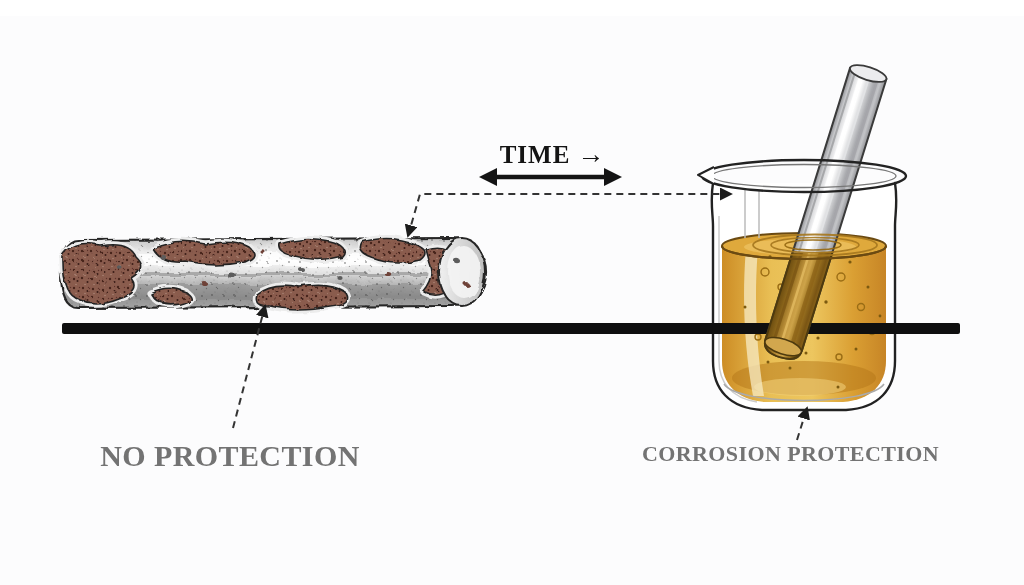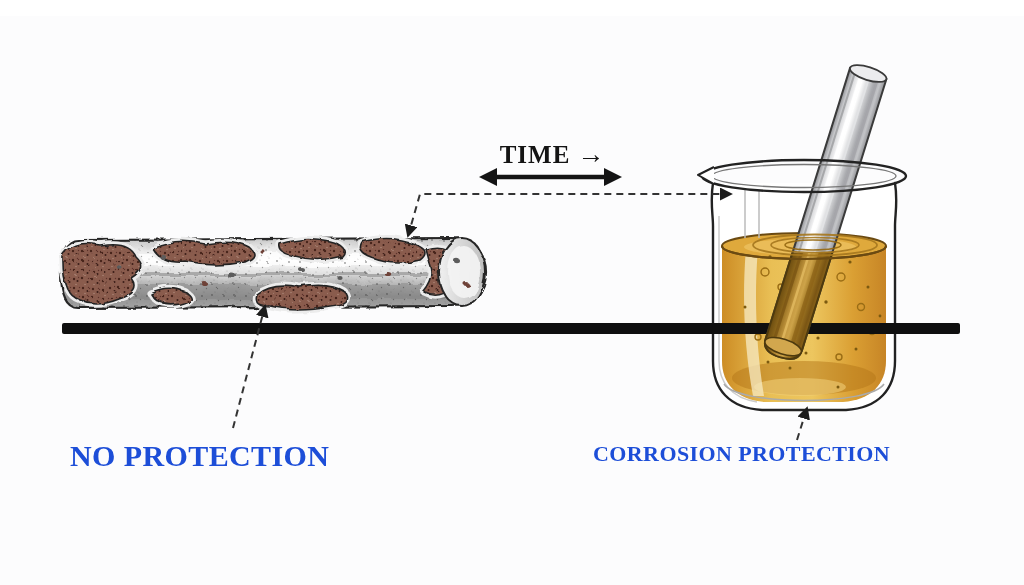--- a/index.html
+++ b/index.html
@@ -4,21 +4,21 @@
 <style>
   html,body{margin:0;padding:0;}
   .stage{
     position:relative;width:1024px;height:585px;overflow:hidden;
     background:#fcfcfd;
     font-family:Liberation Serif, serif;
     margin-top:16px;
   }
   .stage svg{position:absolute;left:0;top:0;}
   .caption{
-    position:absolute;color:#1d4ed8;font-weight:700;
+    position:absolute;color:#737373;font-weight:700;text-align:center;
     letter-spacing:.4px;line-height:1.1;z-index:5;
   }
   .caption.left-cap{left:70px;top:423px;width:320px;font-size:30px;}
   .caption.right-cap{left:593px;top:426px;width:395px;font-size:22px;}
   .time-lbl{
     position:absolute;left:462px;top:123px;width:180px;text-align:center;
     color:#141414;font-weight:700;font-size:25px;letter-spacing:1px;z-index:5;
   }
   .time-lbl .glyph{font-size:27px;margin-left:7px;letter-spacing:0;}
 </style>

